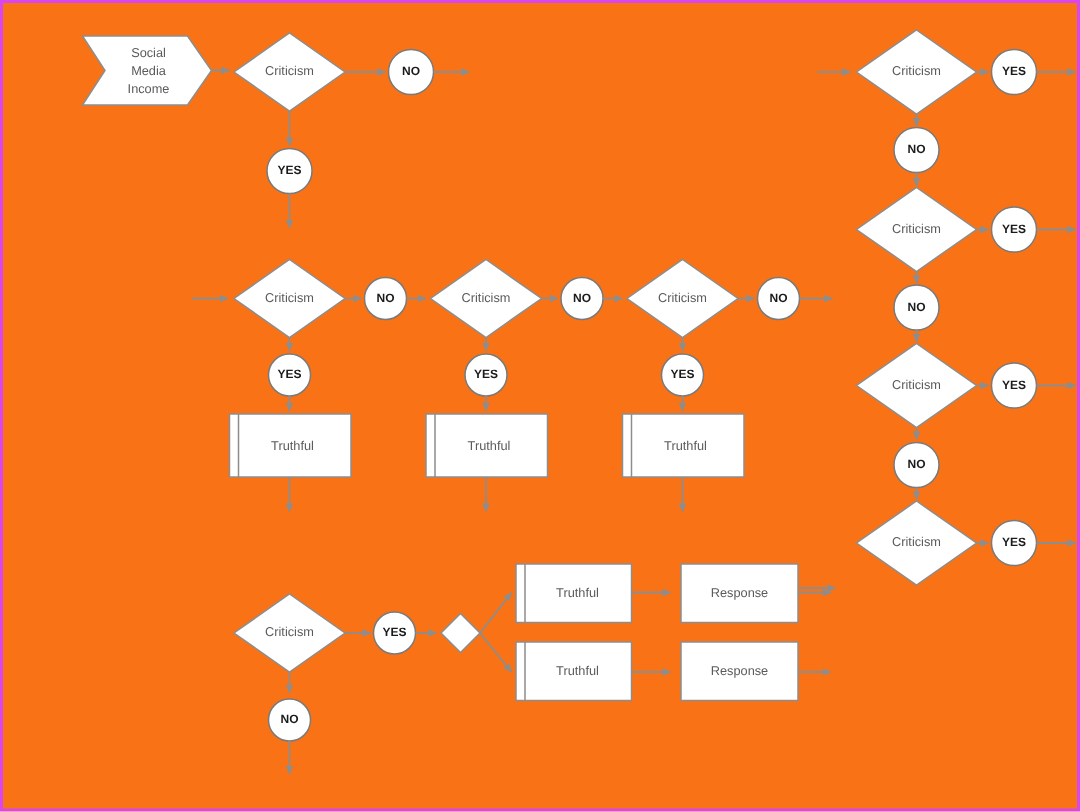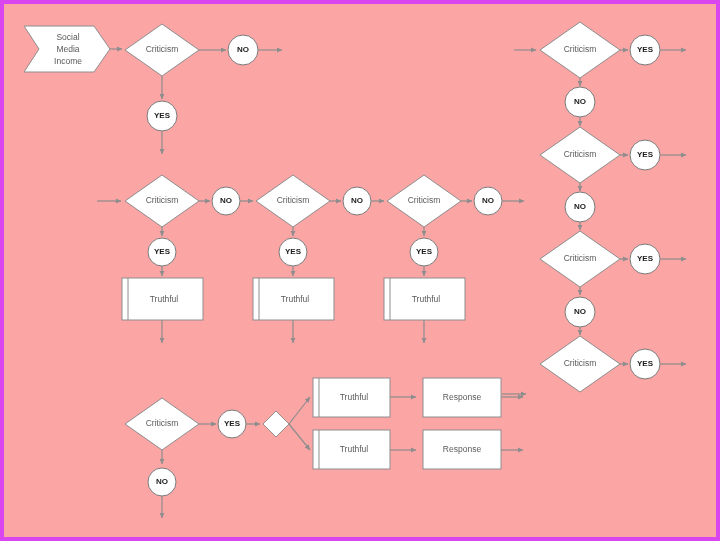--- a/index.html
+++ b/index.html
@@ -8,24 +8,25 @@
     padding: 0;
     background: #ffffff;
   }
   body {
     font-family: "Liberation Sans", sans-serif;
   }
   #canvas-wrap {
     position: relative;
     width: 720px;
     height: 541px;
-    background: #fca5a5;
+    background: #f97316;
     box-sizing: border-box;
-    border: 4px solid #d946ef;
+    border: 2px solid #d946ef;
     overflow: hidden;
+    padding-left: 33px;
   }
   svg#flow {
     display: block;
     width: 716px;
     height: 537px;
   }
   .shape {
     fill: #ffffff;
     stroke: #8d8d8d;
     stroke-width: 1;

